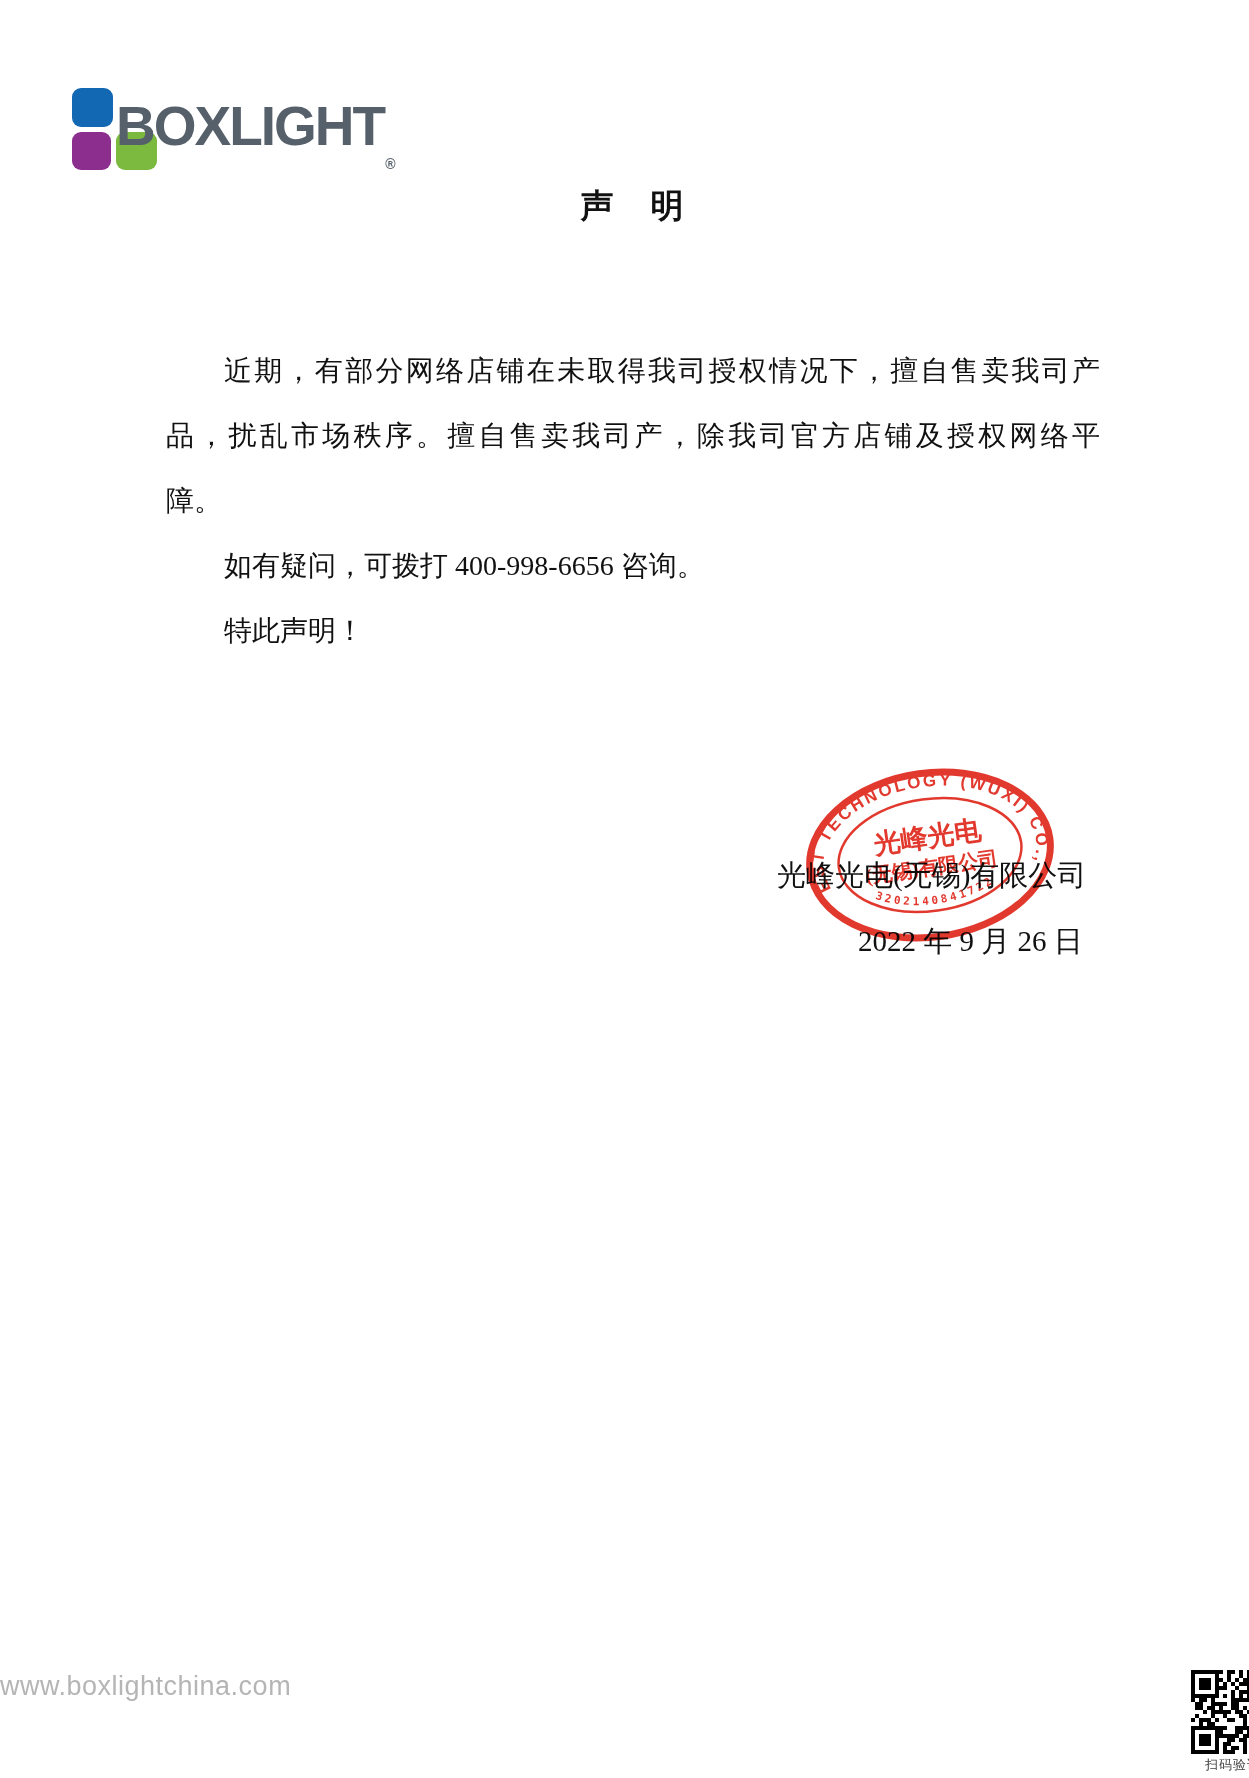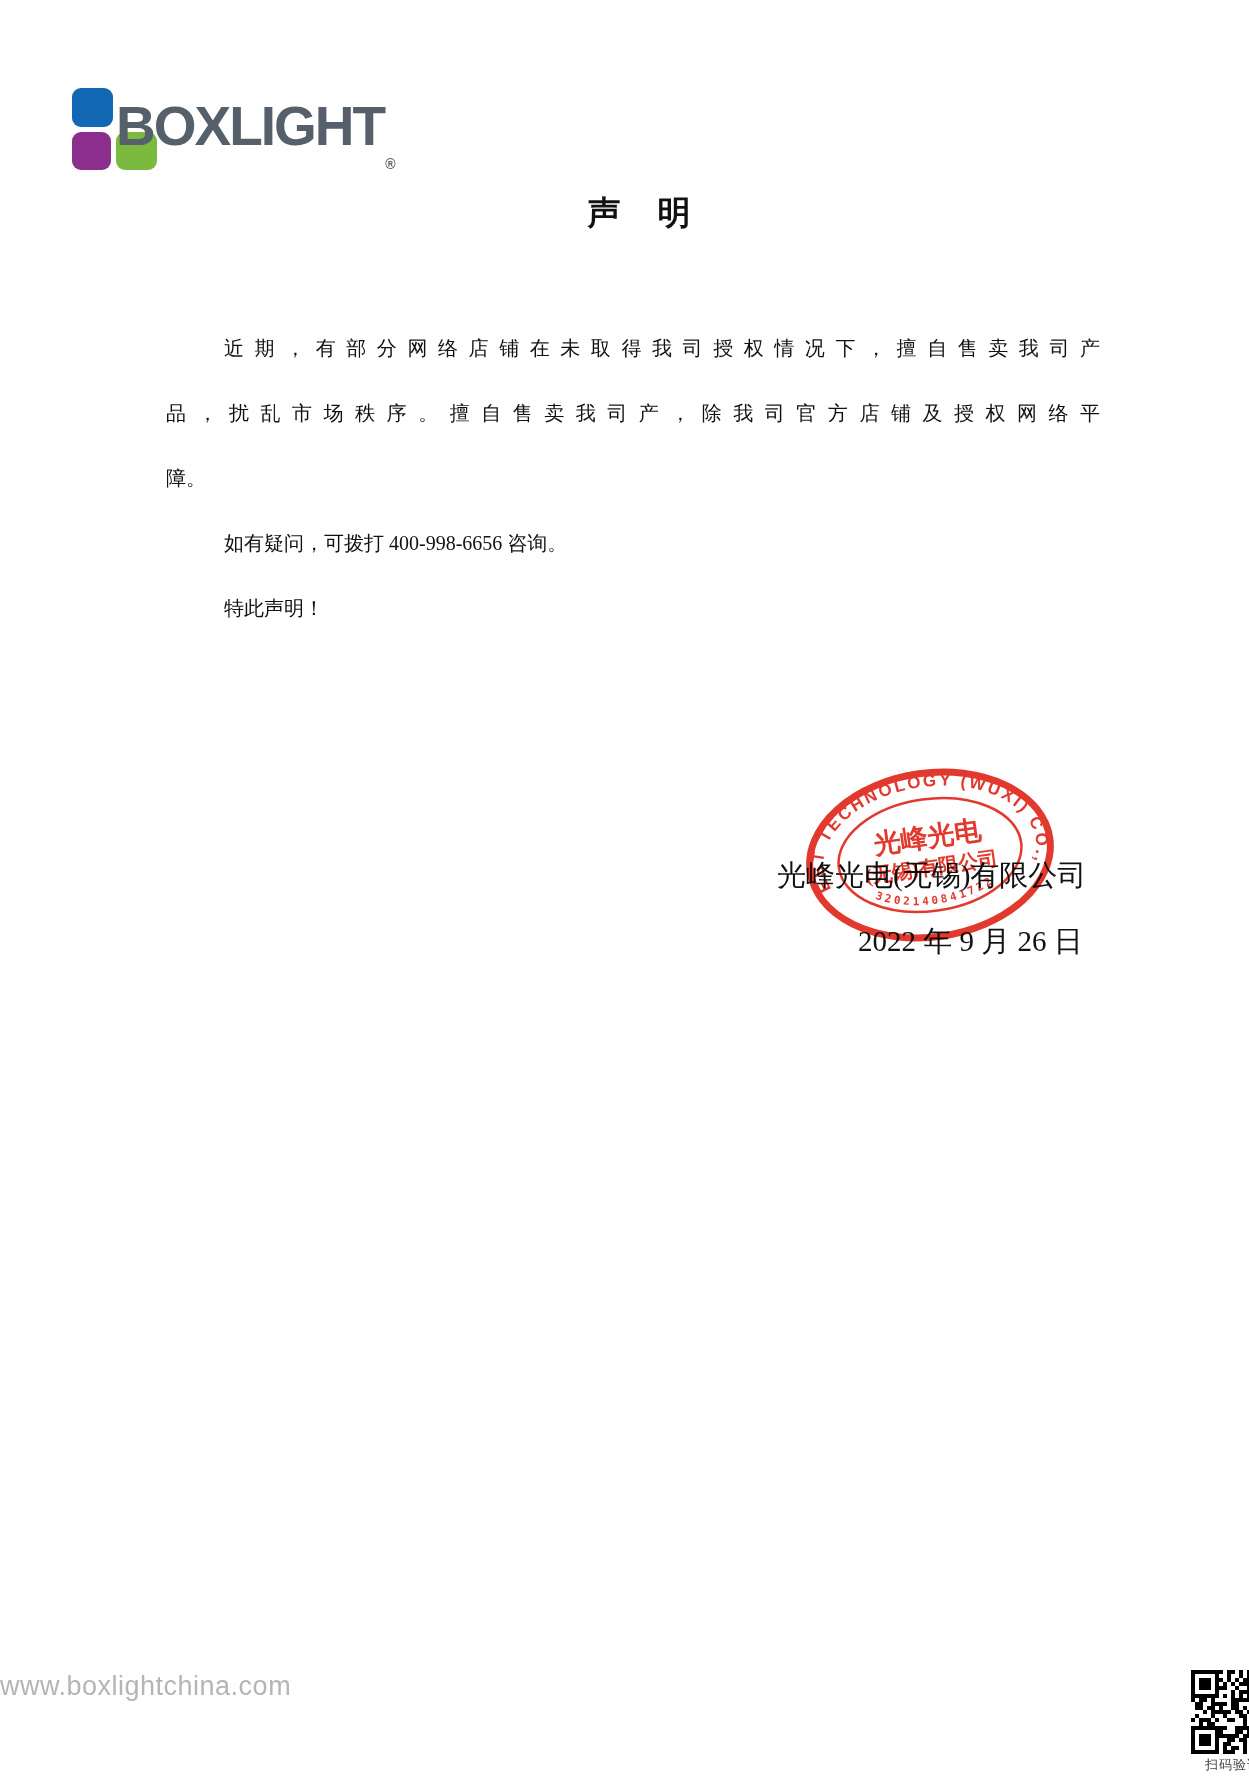--- a/index.html
+++ b/index.html
@@ -24,27 +24,27 @@
     font-family:"Liberation Sans","DejaVu Sans",sans-serif;
     font-weight:bold;font-size:55px;letter-spacing:-2px;
     color:var(--logo_text);white-space:nowrap;margin-top:24px;
   }
   .logo-reg{font-size:14px;letter-spacing:0;vertical-align:-24px;margin-left:1px;}
 
   
   .title{
     position:absolute;left:166px;top:184px;width:934px;
     text-align:center;font-size:33px;font-weight:bold;
-    letter-spacing:2px;margin:7px;
+    letter-spacing:2px;margin:0;
   }
 
   
   .body-text{
-    position:absolute;left:166px;top:316px;width:934px;
-    font-size:20px;line-height:65px;
+    position:absolute;left:166px;top:338px;width:934px;
+    font-size:28px;line-height:65px;
   }
   .line{white-space:nowrap;}
   .just{text-align:justify;text-align-last:justify;white-space:normal;}
   .indent{text-indent:58px;}
 
   
   .company-line{position:absolute;left:777px;top:856px;font-size:29px;white-space:nowrap;}
   .date-line{position:absolute;left:858px;top:922px;font-size:29px;white-space:nowrap;}
 
   

